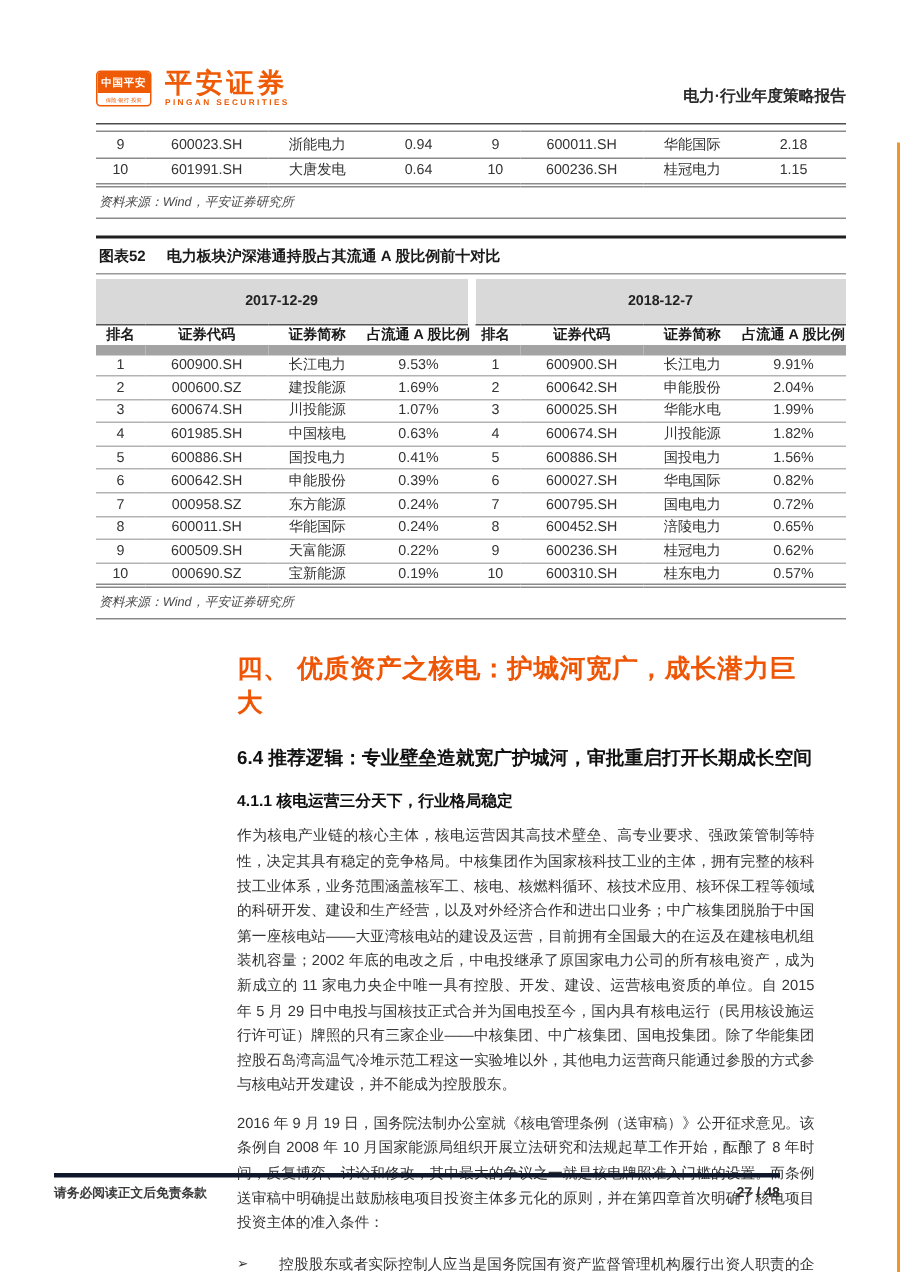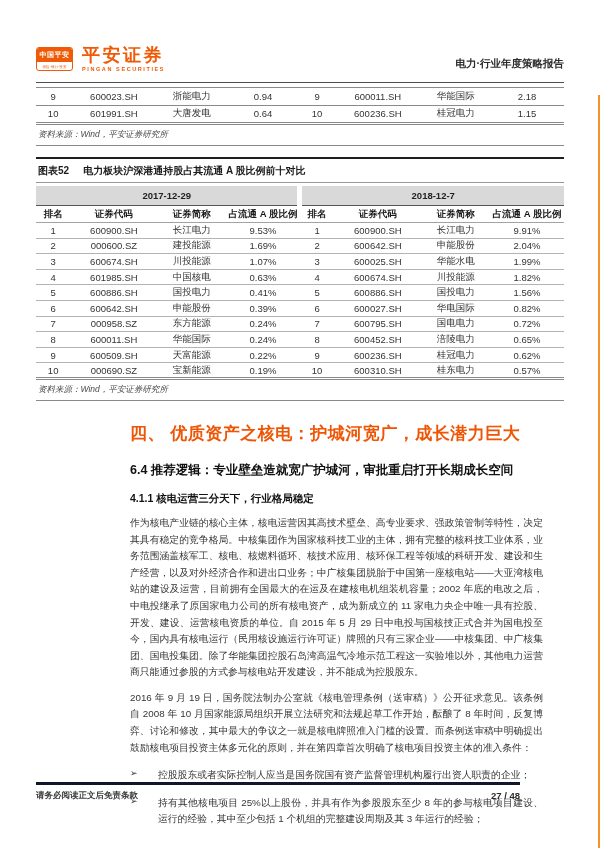--- a/index.html
+++ b/index.html
@@ -2,20 +2,21 @@
 <html><head>
 <meta charset="utf-8">
 <style>
   * { margin:0; padding:0; box-sizing:border-box; }
   html,body { background:#888; }
   .page {
     position:relative; width:600px; height:848px; margin:0 auto;
     background:#ffffff; overflow:hidden;
     font-family:"Liberation Sans","DejaVu Sans",sans-serif;
     color:#333;
+    padding-left:28px;
   }
   .accent-stripe { position:absolute; top:95px; bottom:0; right:0; width:2px; background:#f08200; opacity:.85; }
 
   
   .header {
     margin:0 36px; padding:46px 0 9px;
     border-bottom:1px solid #4d4d4d;
     display:flex; justify-content:space-between; align-items:flex-end;
   }
   .brand { display:flex; align-items:center; gap:9px; }
@@ -47,25 +48,25 @@
   }
 
   .fig-block { margin-top:11px; }
   .fig-title {
     border-top:2px solid #1f1f1f; padding:5px 2px 4px;
     font-size:10px; font-weight:bold; color:#1a1a1a;
     border-bottom:1px solid #999;
   }
   .fig-title .fig-label { margin-right:14px; }
   .fig-table { margin-top:3px; }
-  .fig-table .date-row th { background:#d9d9d9; font-weight:bold; height:20px; font-size:9.5px; color:#222; }
+  .fig-table .date-row th { background:#d9d9d9; font-weight:bold; height:31px; font-size:9.5px; color:#222; }
   .fig-table .date-row th.date-l { border-right:5px solid #ffffff; }
   .fig-table .head-row th {
     font-weight:bold; height:17px; color:#1a1a1a;
-    border-top:1px solid #555; border-bottom:1px solid #a3a3a3;
+    border-top:1px solid #555; border-bottom:7px solid #a3a3a3;
   }
   .fig-table tbody td { height:15.6px; border-top:1px solid #b3b3b3; }
   .fig-table tbody tr:first-child td { border-top:none; }
   .fig-table tbody { border-bottom:3px double #8a8a8a; }
 
   
   .content { margin:0 57px 0 130px; }
   .h1 { margin-top:21px; font-size:17px; font-weight:bold; color:#ee5505; letter-spacing:.5px; }
   .h2 { margin-top:17px; font-size:12.5px; font-weight:bold; color:#111; }
   .h3 { margin-top:13px; font-size:10.5px; font-weight:bold; color:#111; }

